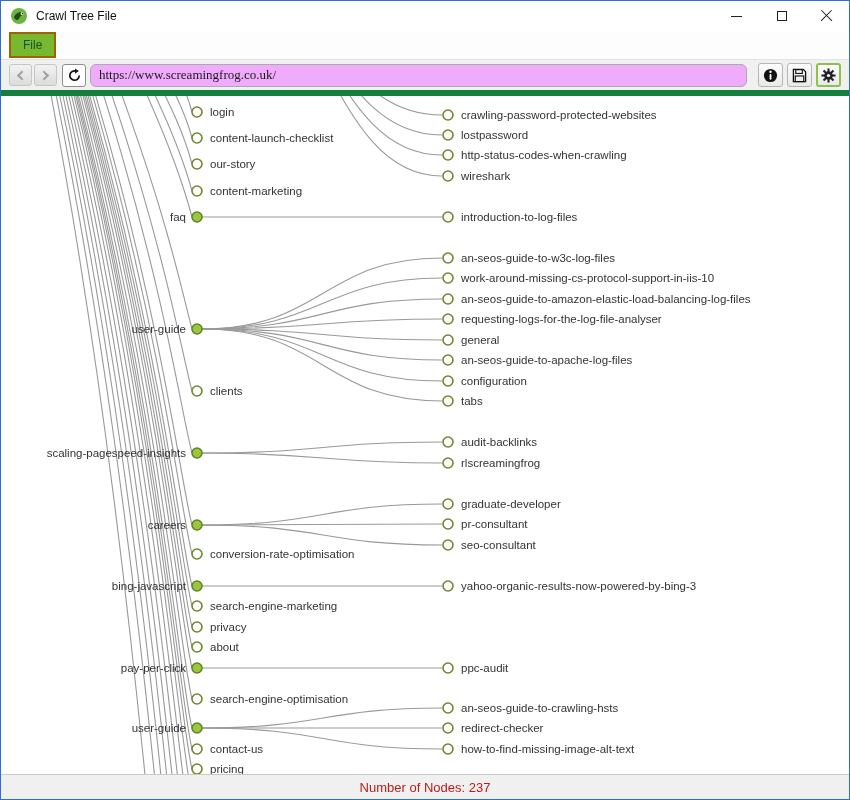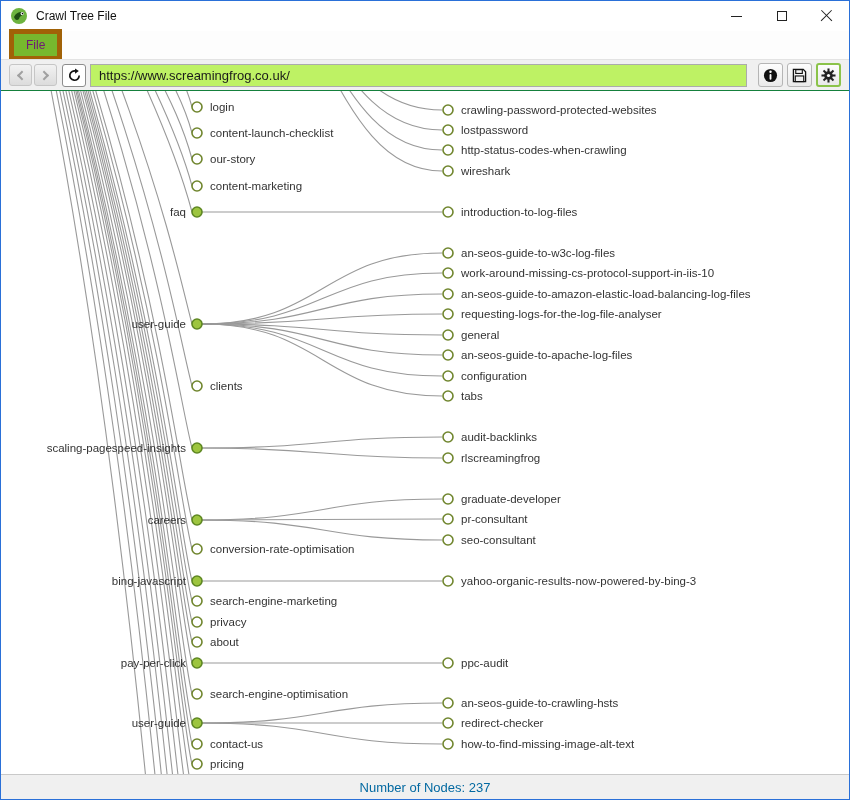--- a/index.html
+++ b/index.html
@@ -16,45 +16,45 @@
   .win-btn { width:45px; height:100%; display:flex; align-items:center; justify-content:center; cursor:default; }
   .glyph-min { width:11px; height:0; border-bottom:1.4px solid #222; }
   .glyph-max { width:10px; height:10px; border:1.3px solid #222; }
   .glyph-close { position:relative; width:13px; height:13px; }
   .glyph-close::before,.glyph-close::after{
     content:""; position:absolute; left:-1px; top:5.5px; width:15px; height:1.4px; background:#222;
   }
   .glyph-close::before{ transform:rotate(45deg);} .glyph-close::after{ transform:rotate(-45deg);}
   
   .menubar { height:28px; background:#fdfdfd; display:flex; align-items:center; flex-shrink:0; }
-  .file-btn { margin-left:8px; background:#77b82e; color:#701a75; font-size:12px;
-    padding:4px 12px; border:5px solid #a16207; cursor:default; }
+  .file-btn { margin-left:8px; background:#77b82e; color:#14532d; font-size:12px;
+    padding:4px 12px; border:2px solid #a16207; cursor:default; }
   
   .toolbar { height:31px; background:#f0f0f0; border-top:1px solid #e3e3e3;
     display:flex; align-items:center; padding:0 8px; flex-shrink:0; }
   .nav-btn { width:23px; height:22px; background:linear-gradient(#f2f2f2,#dcdcdc);
     border:1px solid #c6c6c6; border-radius:3px; margin-right:2px;
     display:flex; align-items:center; justify-content:center; }
   .chev { width:7px; height:7px; border-left:2px solid #a0a0a0; border-bottom:2px solid #a0a0a0; }
   .chev.left  { transform:rotate(45deg)  translate(1px,-1px); }
   .chev.right { transform:rotate(-135deg) translate(1px,-1px); }
   .refresh-btn { width:24px; height:23px; background:#fff; border:1px solid #8d8d8d;
     border-radius:3px; margin:0 4px 0 3px; display:flex; align-items:center; justify-content:center; }
-  .url-input { flex-grow:1; height:23px; border:1px solid #ababab; border-radius:0;
-    padding:0 8px; font-size:13px; color:#1a1a1a; font-family:Liberation Sans, sans-serif;
-    margin-right:7px; background:#bef264; }
+  .url-input { flex-grow:1; height:23px; border:1px solid #ababab; border-radius:6px;
+    padding:0 8px; font-size:13px; color:#1a1a1a; font-family:Liberation Serif, serif;
+    margin-right:7px; background:#f0abfc; }
   .tool-btn { width:25px; height:24px; background:linear-gradient(#fdfdfd,#e9e9e9);
     border:1px solid #b5b5b5; border-radius:3px; margin-left:4px;
     display:flex; align-items:center; justify-content:center; }
   .tool-btn.focused { border:2px solid #8bc34a; }
   
-  .graph-area { height:684px; background:#fff; border-top:1px solid #15803d; flex-shrink:0; overflow:hidden; }
+  .graph-area { height:684px; background:#fff; border-top:6px solid #15803d; flex-shrink:0; overflow:hidden; }
   
   .statusbar { flex-grow:1; background:#f0f0f0; border-top:1px solid #c9c9c9;
-    display:flex; align-items:center; justify-content:center; font-size:13px; color:#0369a1; }
+    display:flex; align-items:center; justify-content:center; font-size:13px; color:#b91c1c; }
 </style>
 </head>
 <body>
 
 <div class="window">
 
   <div class="titlebar">
     <svg class="app-icon" viewBox="0 0 18 18">
       <circle cx="9" cy="9" r="8" fill="#6db33f"></circle>
       <path d="M4 10 C6 5 12 4 14 6 C13 9 10 8 9 12 C7 14 5 13 4 10 Z" fill="#1e4d12"></path>

